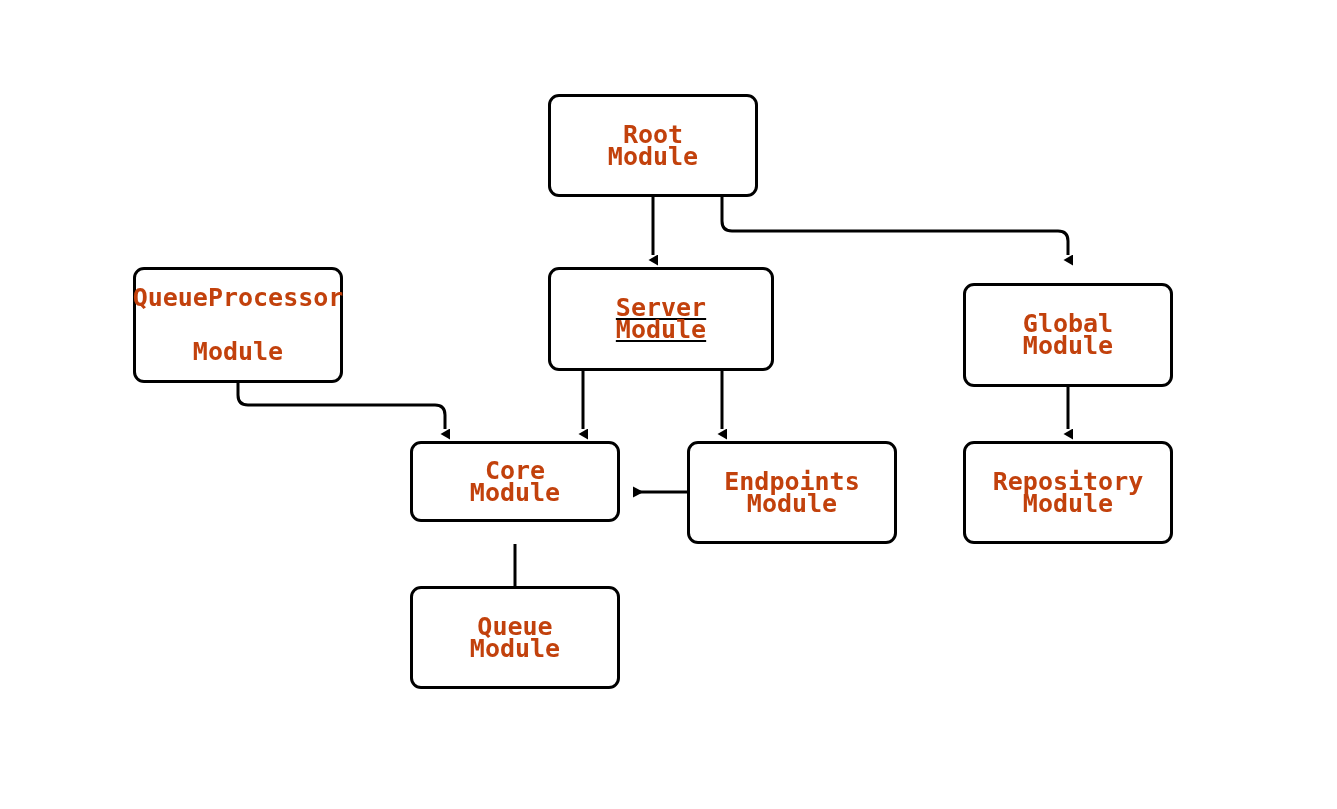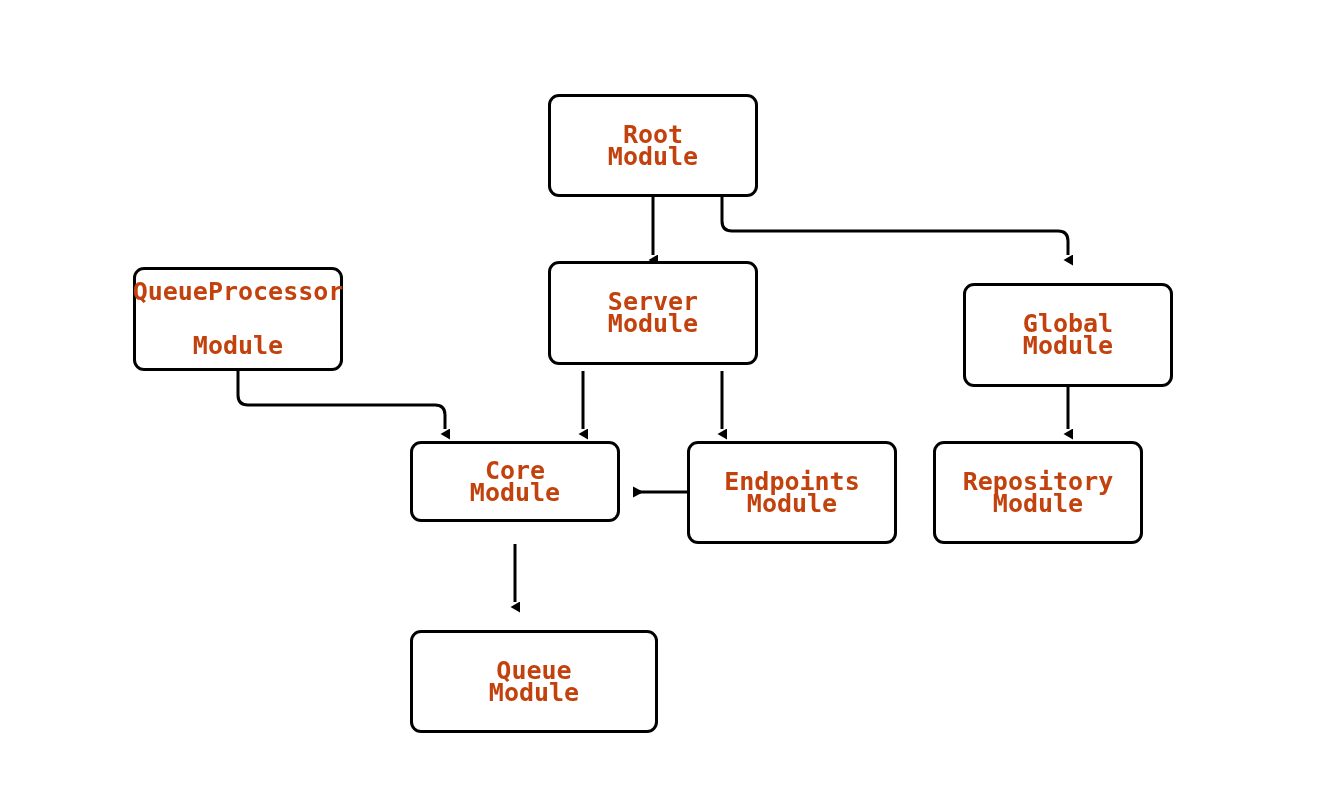--- a/index.html
+++ b/index.html
@@ -83,48 +83,48 @@
 
       <path d="M 515,544 L 515,602" marker-end="url(#arrow-down)"></path>
     </g>
   </svg>
 
   <div class="node" style="left:548px; top:94px; width:210px; height:103px;">
     <span class="node-label">Root</span>
     <span class="node-label">Module</span>
   </div>
 
-  <div class="node" style="left:133px; top:267px; width:210px; height:104px;gap:32px;">
+  <div class="node" style="left:133px; top:267px; width:210px; height:116px;gap:32px;">
     <span class="node-label">QueueProcessor</span>
     <span class="node-label">Module</span>
   </div>
 
-  <div class="node" style="left:548px; top:261px; width:210px; height:104px;">
+  <div class="node" style="left:548px; top:267px; width:226px; height:104px;text-decoration:underline;">
     <span class="node-label">Server</span>
     <span class="node-label">Module</span>
   </div>
 
   <div class="node" style="left:963px; top:283px; width:210px; height:104px;">
     <span class="node-label">Global</span>
     <span class="node-label">Module</span>
   </div>
 
   <div class="node" style="left:410px; top:441px; width:210px; height:81px;">
     <span class="node-label">Core</span>
     <span class="node-label">Module</span>
   </div>
 
   <div class="node" style="left:687px; top:441px; width:210px; height:103px;">
     <span class="node-label">Endpoints</span>
     <span class="node-label">Module</span>
   </div>
 
-  <div class="node" style="left:933px; top:441px; width:210px; height:103px;">
+  <div class="node" style="left:963px; top:441px; width:210px; height:103px;">
     <span class="node-label">Repository</span>
     <span class="node-label">Module</span>
   </div>
 
-  <div class="node" style="left:410px; top:630px; width:248px; height:103px;">
+  <div class="node" style="left:410px; top:586px; width:210px; height:103px;">
     <span class="node-label">Queue</span>
     <span class="node-label">Module</span>
   </div>
 
 </div>
 
 </body></html>

